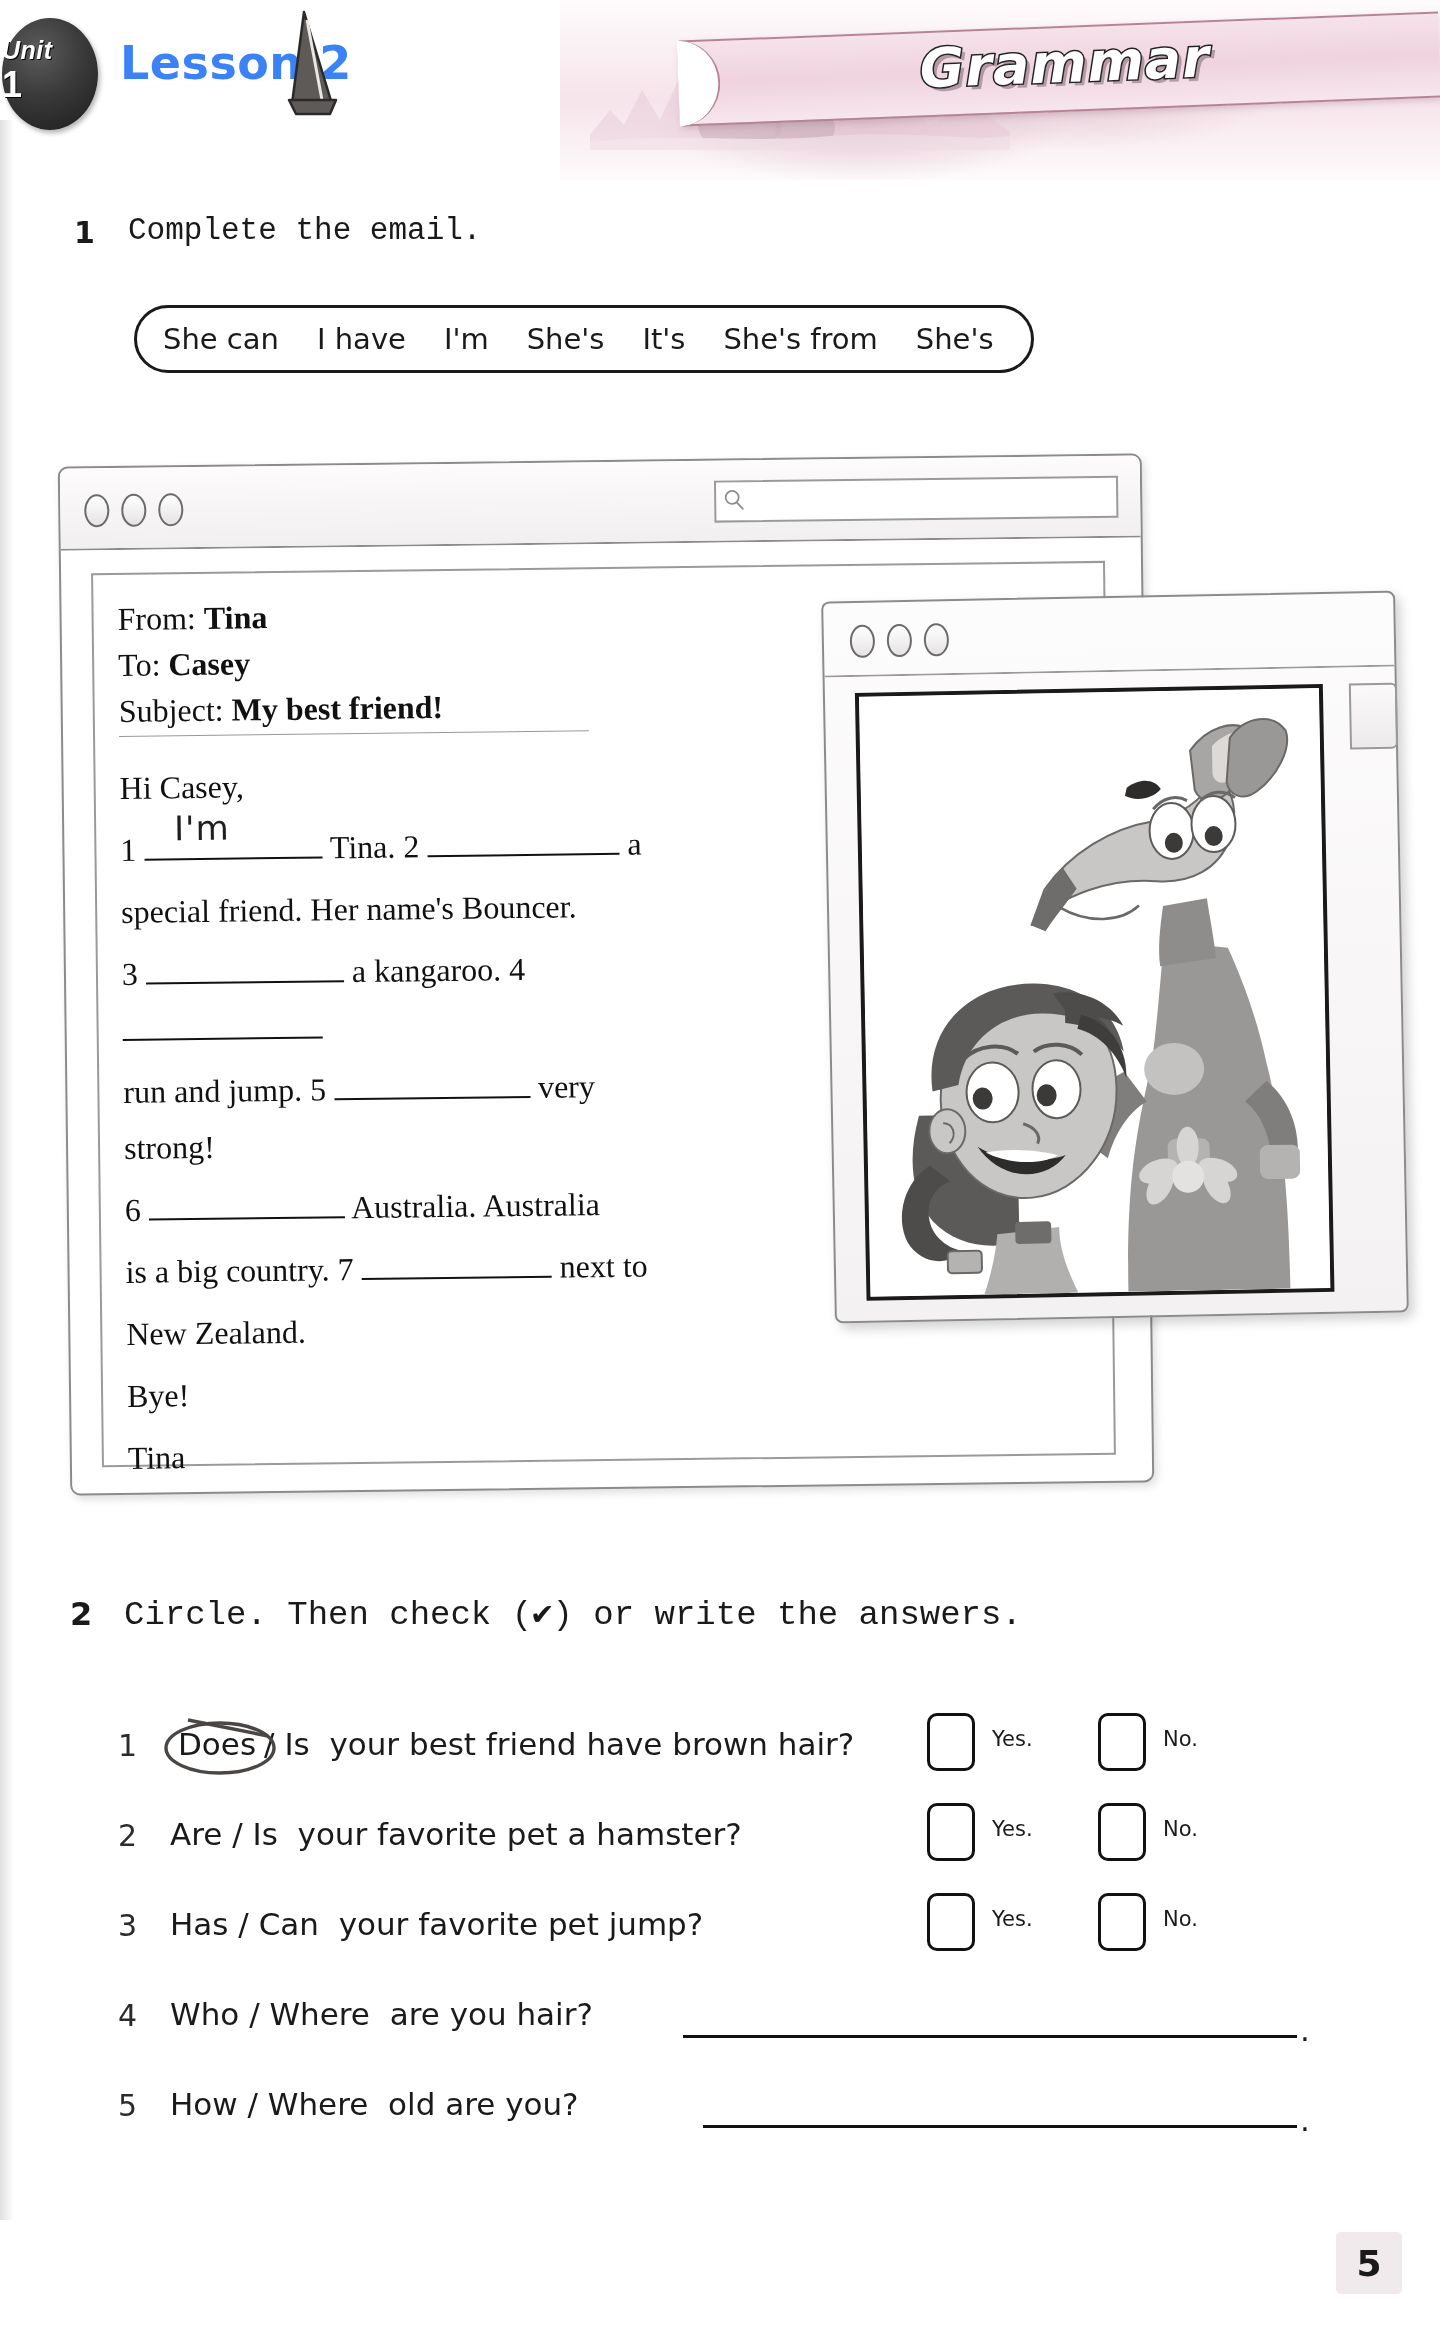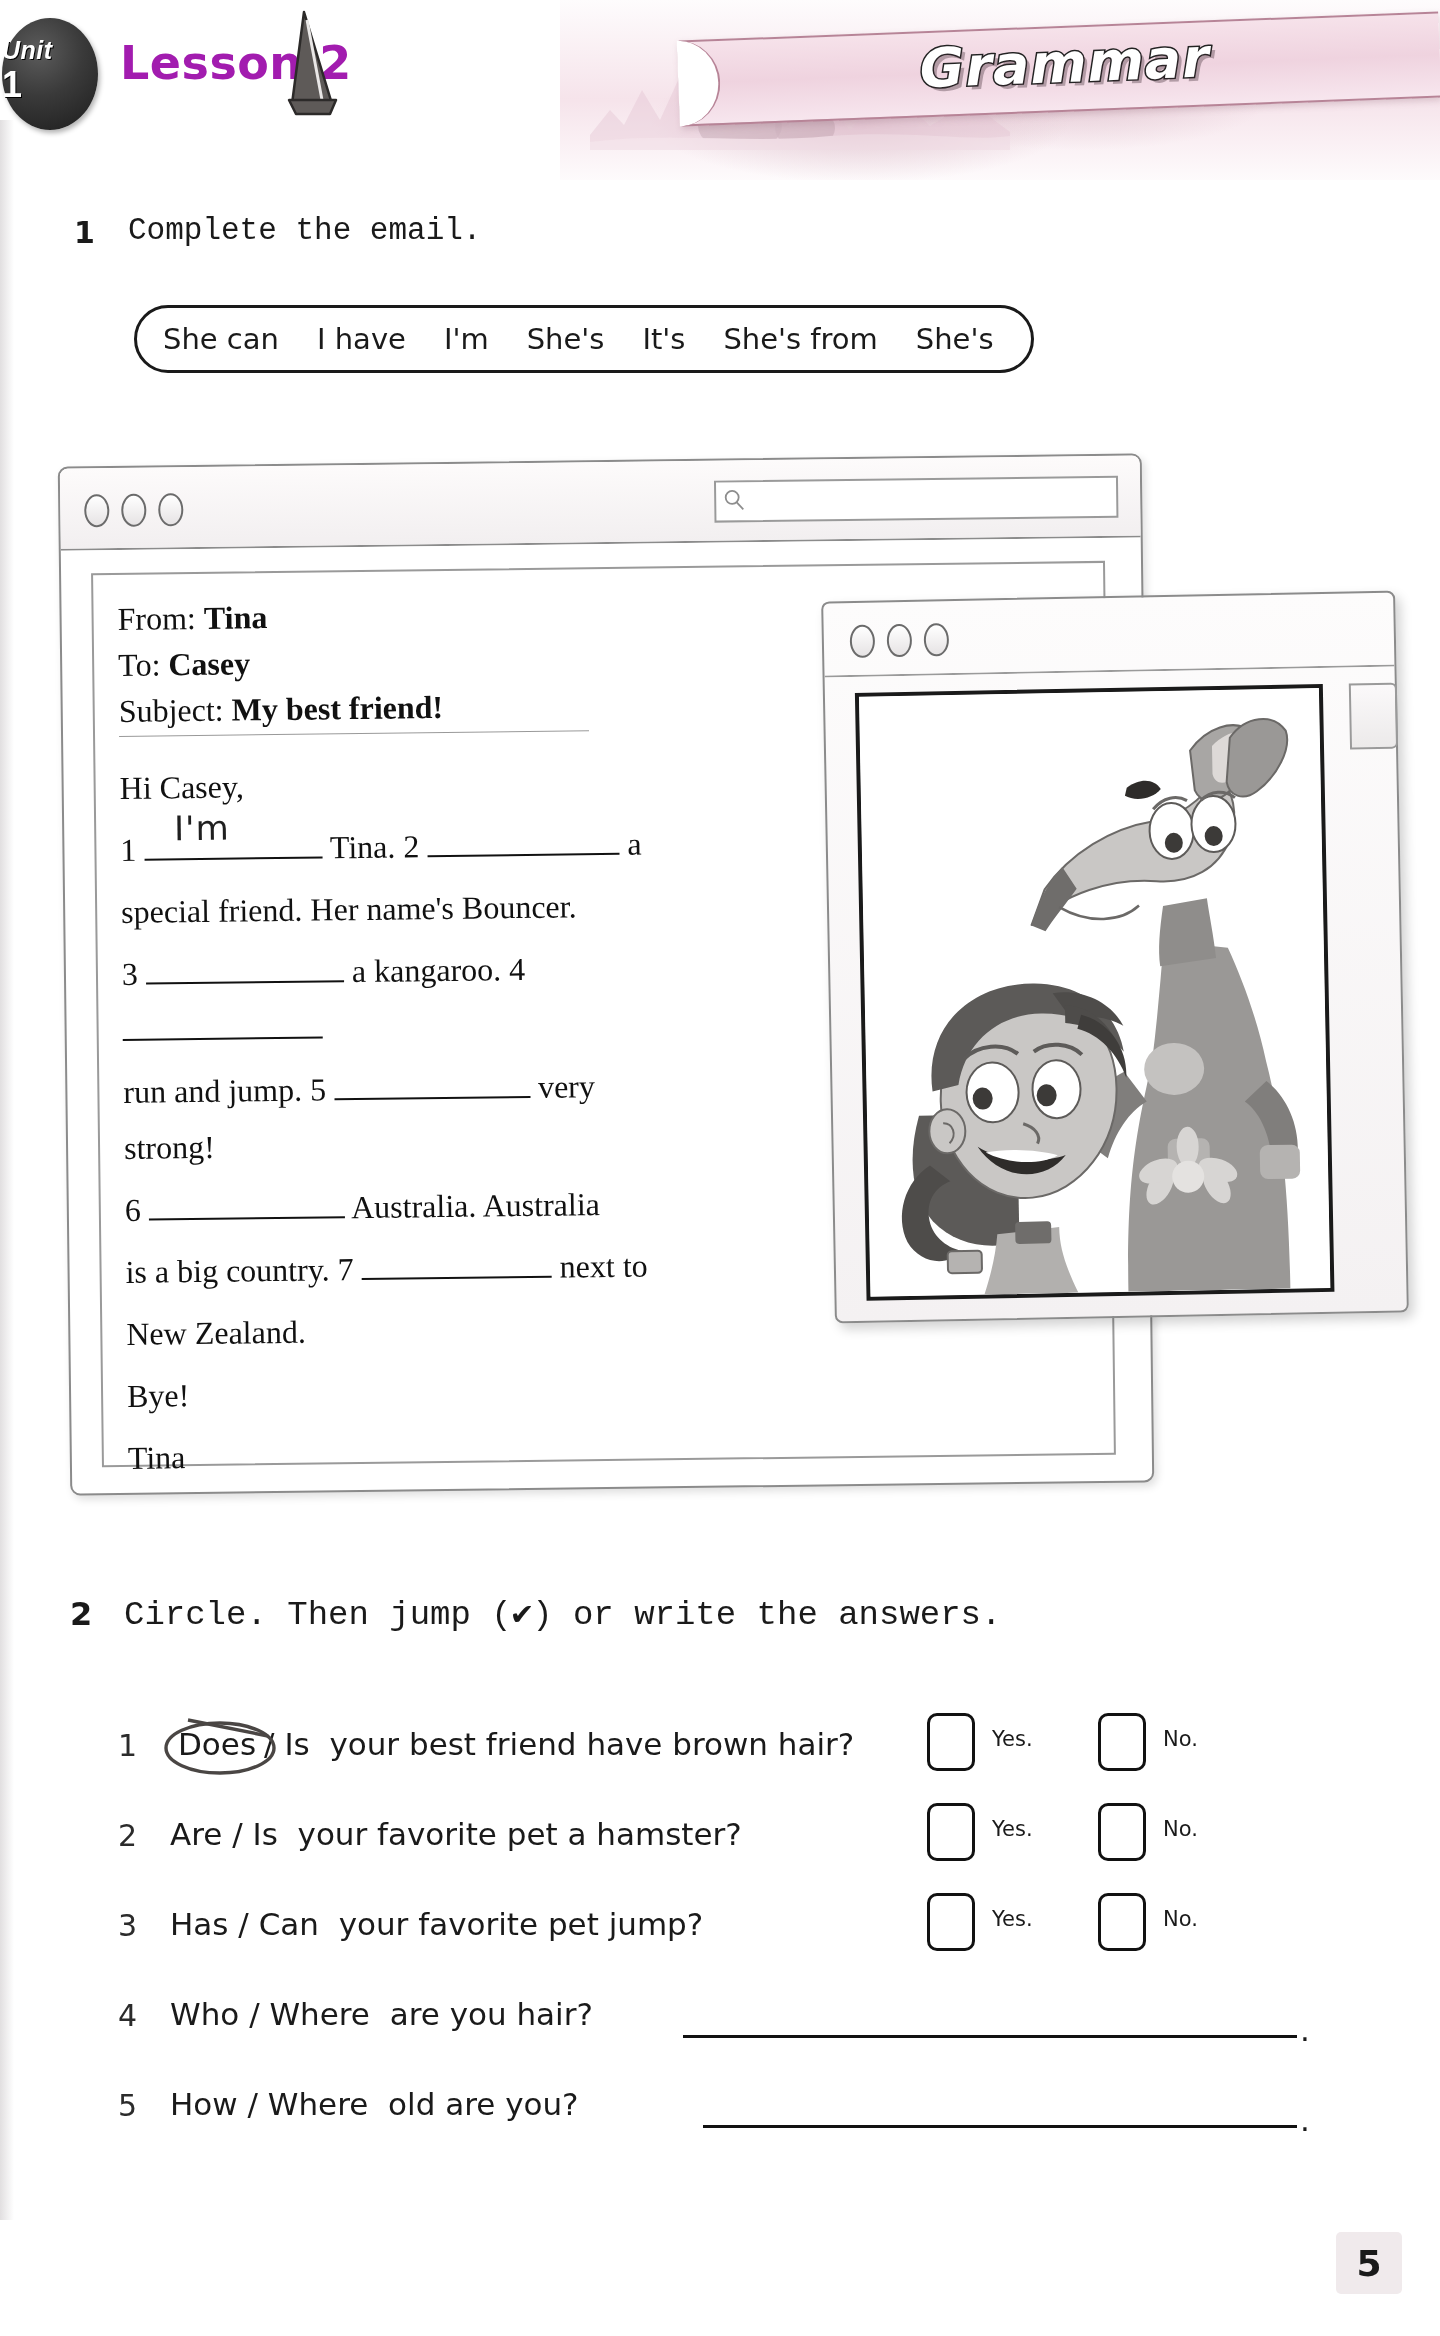--- a/index.html
+++ b/index.html
@@ -64,21 +64,21 @@
     line-height: 40px;
     text-shadow: 1px 1px 0 #000;
   }
 
   .lesson-title {
     position: absolute;
     left: 120px; top: 36px;
     font-size: 46px;
     font-weight: bold;
     letter-spacing: 0.5px;
-    color: #a21caf;
+    color: #3b82f6;
     font-family: "DejaVu Sans", sans-serif;
     text-align: right;
   }
 
   .sail-icon {
     position: absolute;
     left: 262px; top: 8px;
     width: 110px; height: 112px;
   }
 
@@ -564,21 +564,21 @@
       <path d="M110,452 C132,486 176,490 198,462 C176,470 134,468 110,452 Z" fill="#2e2c2a"></path>
       <path d="M118,458 C140,470 172,472 190,462 C170,456 138,454 118,458 Z" fill="#ffffff"></path>
 
       <ellipse cx="80" cy="436" rx="18" ry="22" fill="#c9c7c5" stroke="#6b6967" stroke-width="2"></ellipse>
       <path d="M76,428 C86,428 90,440 82,448" stroke="#6b6967" stroke-width="2" fill="none"></path>
     </svg>
   </div>
 </div>
 
 <div class="ex-num" id="ex2-num">2</div>
-<div class="ex-text" id="ex2-instruction">Circle. Then jump (✔) or write the answers.</div>
+<div class="ex-text" id="ex2-instruction">Circle. Then check (✔) or write the answers.</div>
 
 <div class="q-row">
   <span class="q-num" style="top:1728px">1</span>
   <span class="q-text" style="top:1726px">
     <span class="circled">
       <span>Does</span>
       <svg class="circle-mark" viewBox="0 0 126 66">
         <ellipse cx="60" cy="38" rx="54" ry="25" fill="none" stroke="#4a4644" stroke-width="3.4"></ellipse>
         <line x1="28" y1="10" x2="108" y2="26" stroke="#4a4644" stroke-width="3.4"></line>
       </svg>

